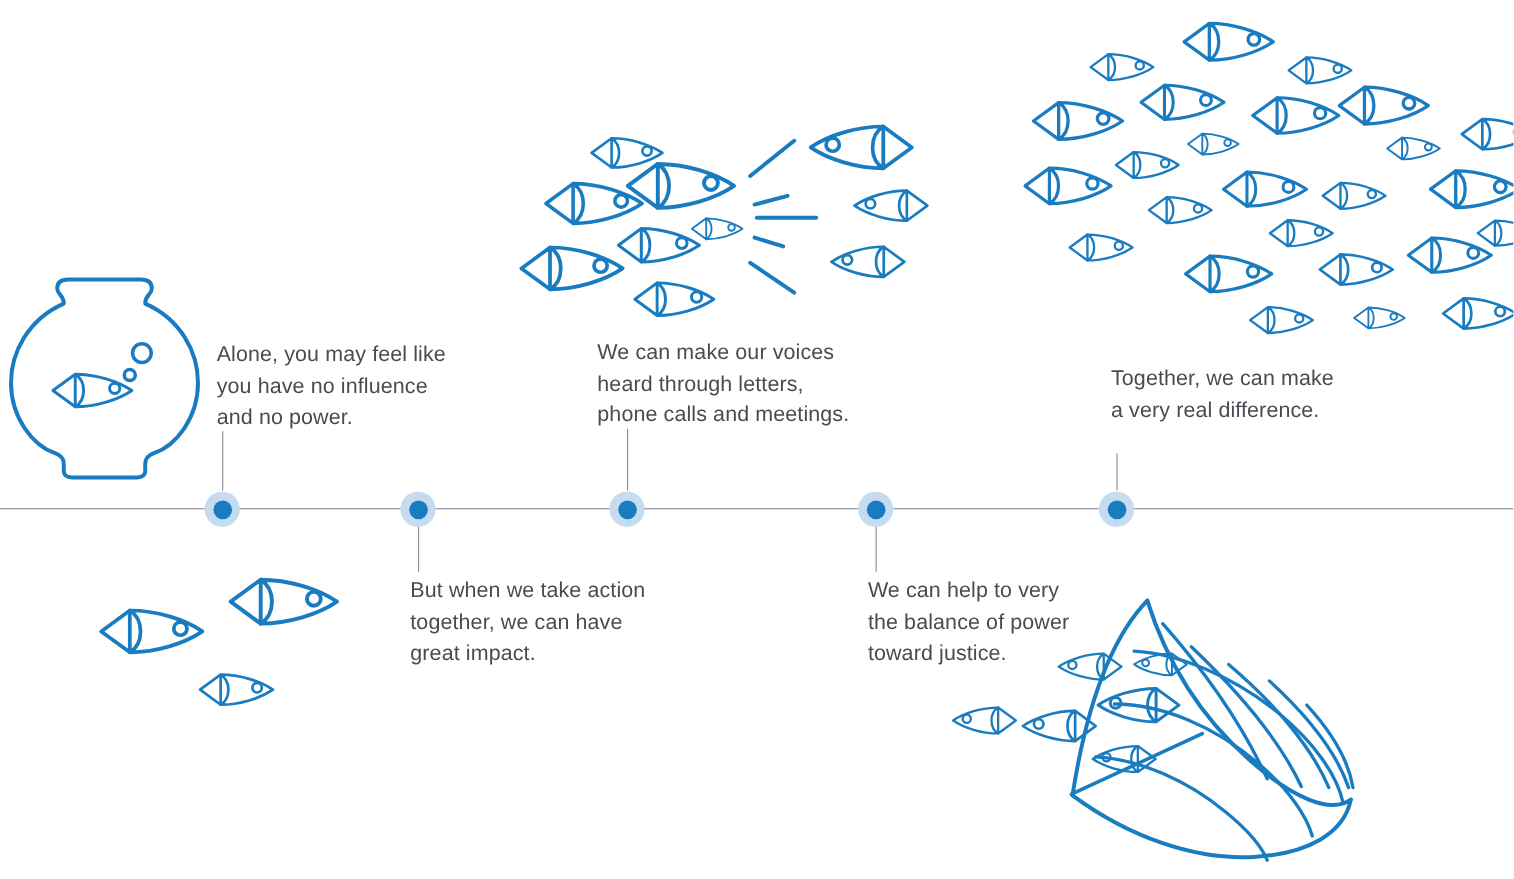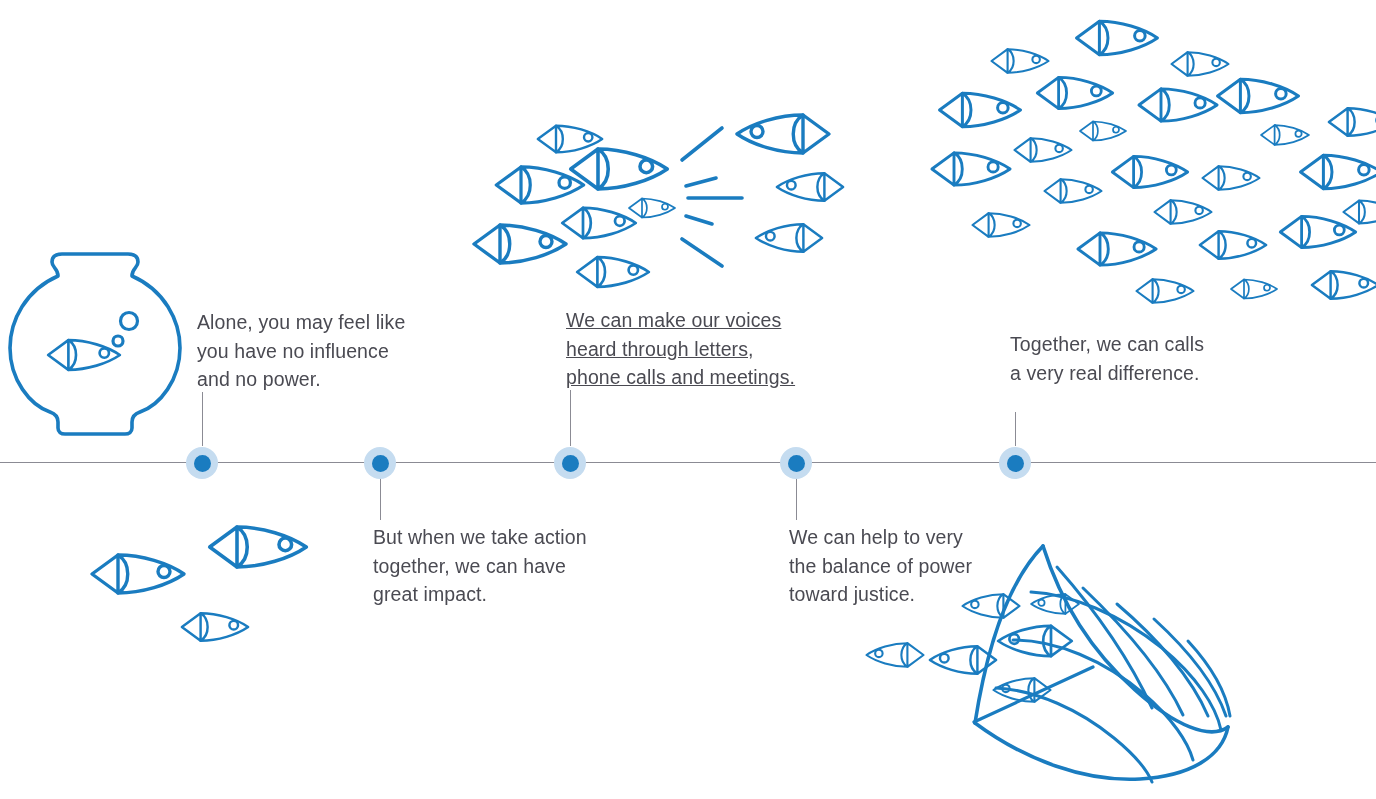--- a/index.html
+++ b/index.html
@@ -303,24 +303,24 @@
   <div class="node" style="left:999px; top:447px;"></div>
 
   <div class="caption" style="left:197px; top:308px; width:250px;">Alone, you may feel like
 you have no influence
 and no power.</div>
 
   <div class="caption" style="left:373px; top:523px; width:260px;">But when we take action
 together, we can have
 great impact.</div>
 
-  <div class="caption" style="left:566px; top:306px; width:260px;text-decoration:underline;">We can make our voices
+  <div class="caption" style="left:543px; top:306px; width:260px;">We can make our voices
 heard through letters,
 phone calls and meetings.</div>
 
   <div class="caption" style="left:789px; top:523px; width:250px;">We can help to very
 the balance of power
 toward justice.</div>
 
-  <div class="caption" style="left:1010px; top:330px; width:260px;">Together, we can calls
+  <div class="caption" style="left:1010px; top:330px; width:260px;">Together, we can make
 a very real difference.</div>
 
 </div>
 
 </body></html>

